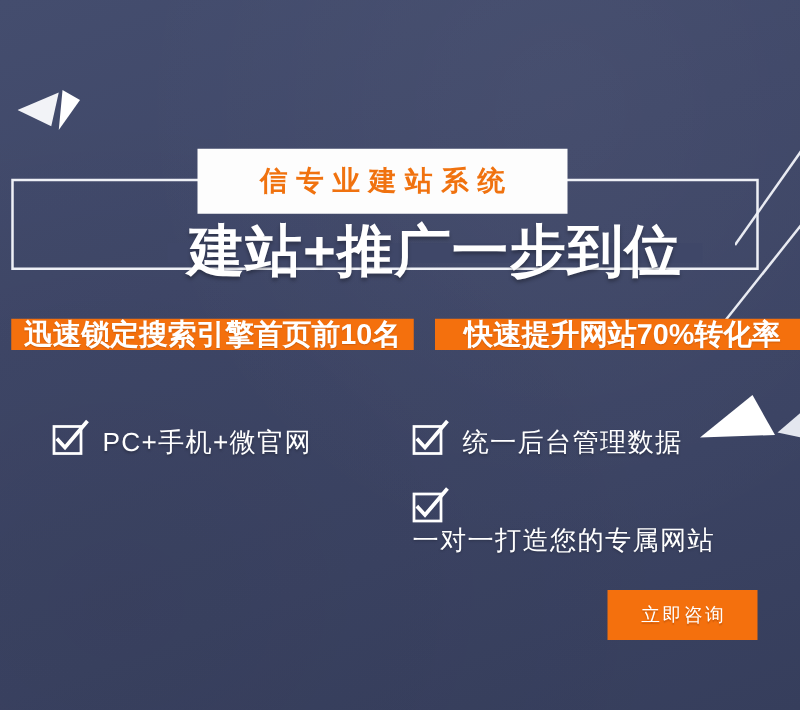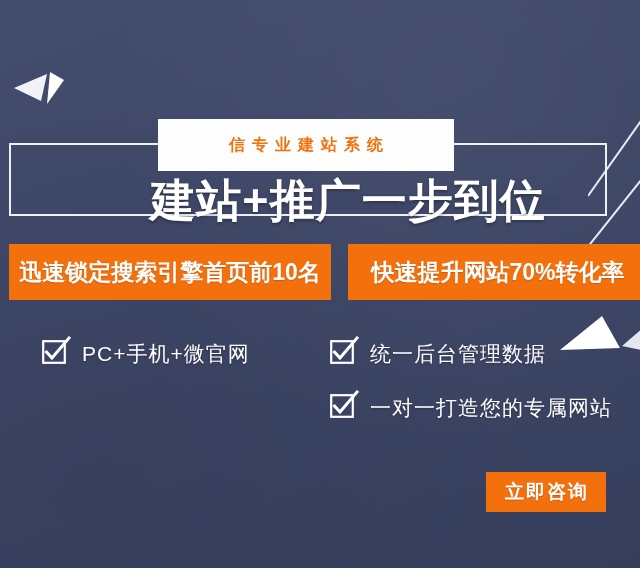--- a/index.html
+++ b/index.html
@@ -56,21 +56,21 @@
     width: 296px;
     height: 52px;
     background: #fdfdfd;
     z-index: 4;
     display: flex;
     align-items: center;
     justify-content: center;
   }
   #eyebrow-text {
     color: #f0720f;
-    font-size: 16px;
+    font-size: 22px;
     font-weight: 700;
     letter-spacing: 7px;
     text-indent: 7px;
     white-space: nowrap;
   }
 
   
   #headline-wrap {
     position: absolute;
     left: 0;
@@ -89,22 +89,22 @@
     line-height: 1;
     white-space: nowrap;
     text-shadow: 0 2px 3px rgba(0,0,0,0.28);
     padding: 0 16px;
     background: linear-gradient(to bottom, rgba(63,71,104,0) 0%, rgba(63,71,104,0) 36%, #3f4768 36%, #3f4768 72%, rgba(63,71,104,0) 72%);
   }
 
   
   .tagbar {
     position: absolute;
-    top: 244px;
-    height: 56px;
+    top: 255px;
+    height: 25px;
     background: #f4700d;
     z-index: 6;
     display: flex;
     align-items: center;
     justify-content: center;
     overflow: hidden;
   }
   .tagbar span {
     color: #ffffff;
     font-size: 23px;
@@ -142,42 +142,42 @@
     color: #ffffff;
     font-size: 21px;
     font-weight: 400;
     letter-spacing: 1px;
     white-space: nowrap;
     text-shadow: 0 1px 2px rgba(0,0,0,0.25);
   }
   #feat-0 { left: 42px;  top: 8px;  }
   #feat-1 { left: 330px; top: 8px;  }
   #feat-2 { left: 42px;  top: 62px; }
-  #feat-3 { left: 330px; top: 62px; }
+  #feat-3 { left: 330px; top: 62px; flex-direction: column; }
 
   
   #cta-button {
     position: absolute;
     left: 486px;
     top: 472px;
     width: 120px;
     height: 40px;
     background: #f4700d;
     border: none;
     padding: 0;
     cursor: pointer;
     z-index: 7;
     display: flex;
     align-items: center;
     justify-content: center;
   }
   #cta-label {
     color: #ffffff;
-    font-size: 19px;
-    font-weight: 700;
+    font-size: 15px;
+    font-weight: 400;
     letter-spacing: 2px;
     text-indent: 2px;
     white-space: nowrap;
     text-shadow: 0 1px 1px rgba(120,45,0,0.3);
   }
 </style>
 </head>
 <body>
 
 <div id="banner">

